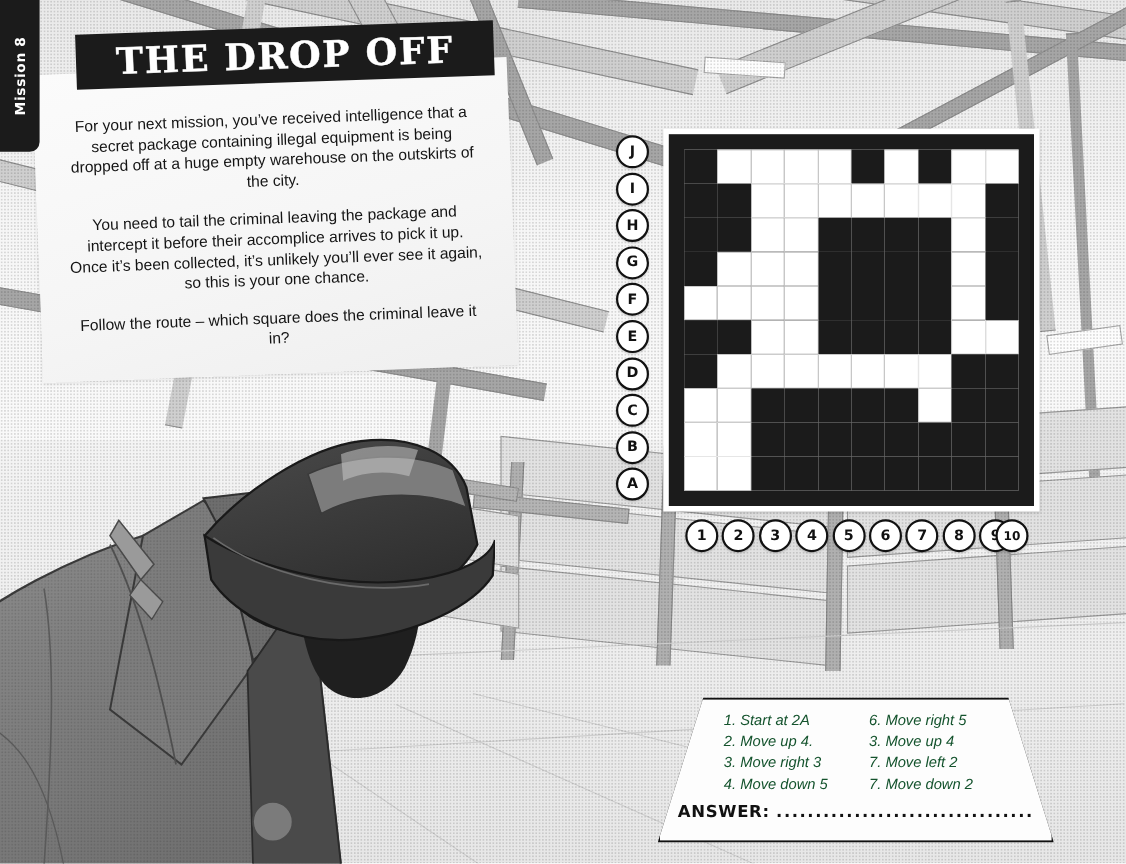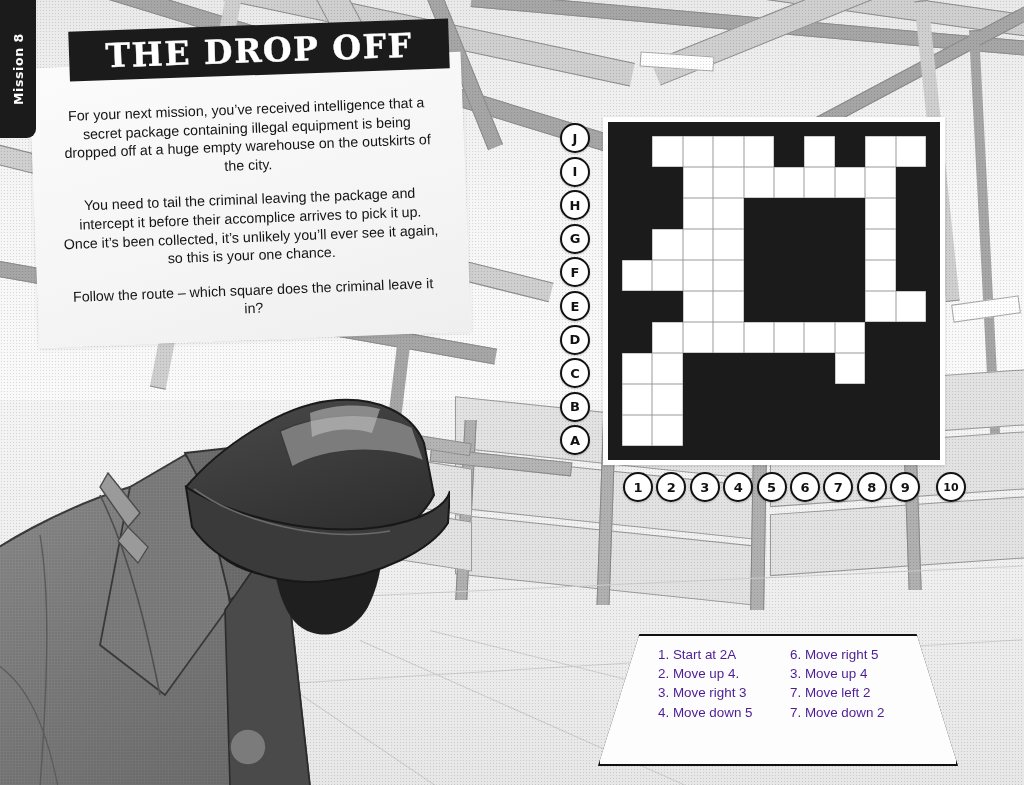--- a/index.html
+++ b/index.html
@@ -139,21 +139,21 @@
   }
   #instructions .tzborder{
     position:absolute;inset:0;
     background:#111;
     clip-path:polygon(11.5% 0%, 88.5% 0%, 100% 100%, 0% 100%);
     z-index:-1;
   }
   #steps{
     position:absolute;left:60px;top:11px;width:250px;
     display:grid;grid-template-columns:1fr 1fr;column-gap:14px;row-gap:0px;
-    font-size:13.4px;line-height:19.2px;color:#4c1d95;
+    font-size:13.4px;line-height:19.2px;color:#14532d;font-style:italic;
   }
   #answer-line{
     position:absolute;left:0;right:0;top:95px;text-align:center;
     font-size:15px;font-weight:bold;color:#111;
     font-family:"DejaVu Sans", sans-serif;letter-spacing:.6px;
   }
   #answer-line .dots{letter-spacing:1.4px;font-weight:bold;}
 
   
   #detective{position:absolute;left:-20px;top:395px;width:470px;height:392px;z-index:28;}
@@ -348,36 +348,40 @@
   <div class="collabels" id="collabels">
       <div class="lbl" style="left: 20px;">1</div>
       <div class="lbl" style="left: 53.4px;">2</div>
       <div class="lbl" style="left: 86.8px;">3</div>
       <div class="lbl" style="left: 120.2px;">4</div>
       <div class="lbl" style="left: 153.6px;">5</div>
       <div class="lbl" style="left: 187px;">6</div>
       <div class="lbl" style="left: 220.4px;">7</div>
       <div class="lbl" style="left: 253.8px;">8</div>
       <div class="lbl" style="left: 287.2px;">9</div>
-      <div class="lbl wide" style="left: 333px; text-align: center;">10</div>
+      <div class="lbl wide" style="left: 302px; text-align: center;">10</div>
     </div>
 </div>
 
 <div id="instructions">
   <div class="tzborder"></div>
   <div class="tz"></div>
   <div id="steps">
     <div>1. Start at 2A</div>
     <div>6. Move right 5</div>
     <div>2. Move up 4.</div>
     <div>3. Move up 4</div>
     <div>3. Move right 3</div>
     <div>7. Move left 2</div>
     <div>4. Move down 5</div>
     <div>7. Move down 2</div>
+  </div>
+  <div id="answer-line">
+    <span>ANSWER:</span>
+    <span class="dots">.................................</span>
   </div>
 </div>
 
 <div id="detective">
 <svg width="470" height="392" viewBox="0 0 470 392">
   <defs>
     <pattern id="ht" width="3" height="3" patternUnits="userSpaceOnUse">
       <circle cx="1" cy="1" r="0.75" fill="#00000026"></circle>
     </pattern>
     <linearGradient id="coatg" x1="0" y1="0" x2="1" y2="1">

